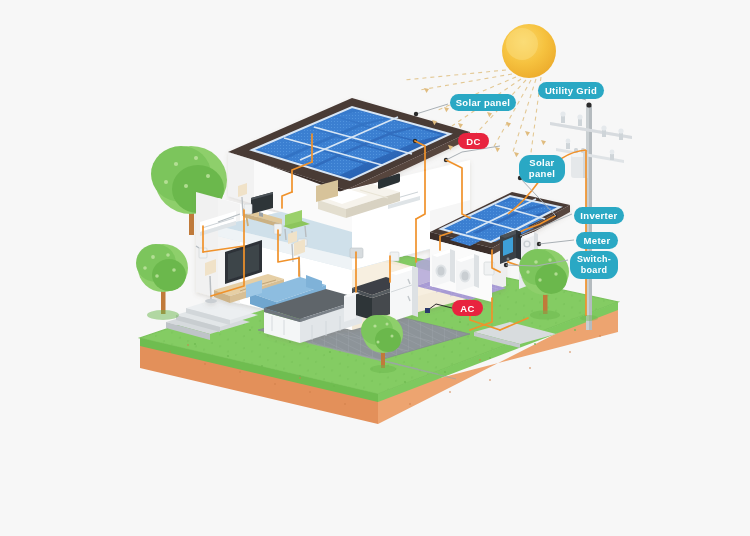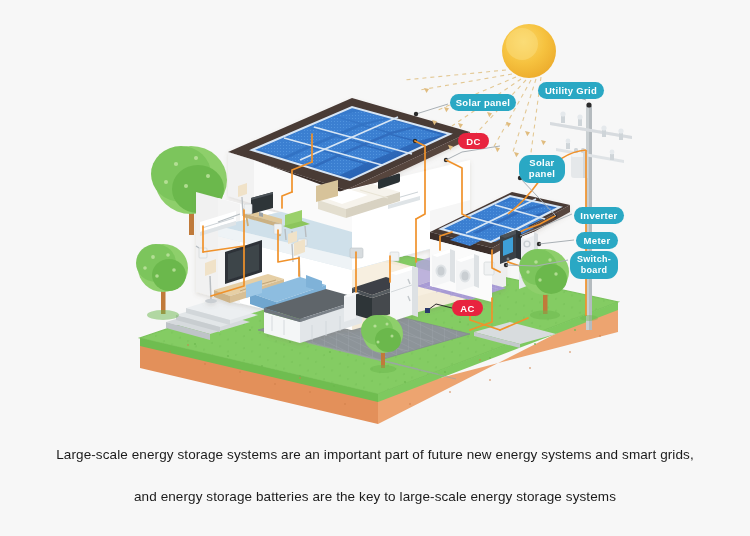--- a/index.html
+++ b/index.html
@@ -668,18 +668,14 @@
       <rect x="452" y="300" width="31" height="16" rx="8" fill="#e8243f"></rect>
       <text class="badge-txt" x="467.5" y="311.5" text-anchor="middle">AC</text>
     </g>
 
     <g fill="none" stroke="#2b2b2b" stroke-width="1">
       <path d="M452 308 L436 304 L428 310"></path>
     </g>
     <rect x="425" y="308" width="5" height="5" fill="#2b3a6b"></rect>
   </svg>
 
-  <div class="caption-wrap">
-    <span class="caption-line l1">Large-scale energy storage systems are an important part of future new energy systems and smart grids,</span>
-    <span class="caption-line l2">and energy storage batteries are the key to large-scale energy storage systems</span>
-  </div>
 
 </div>
 
 </body></html>

